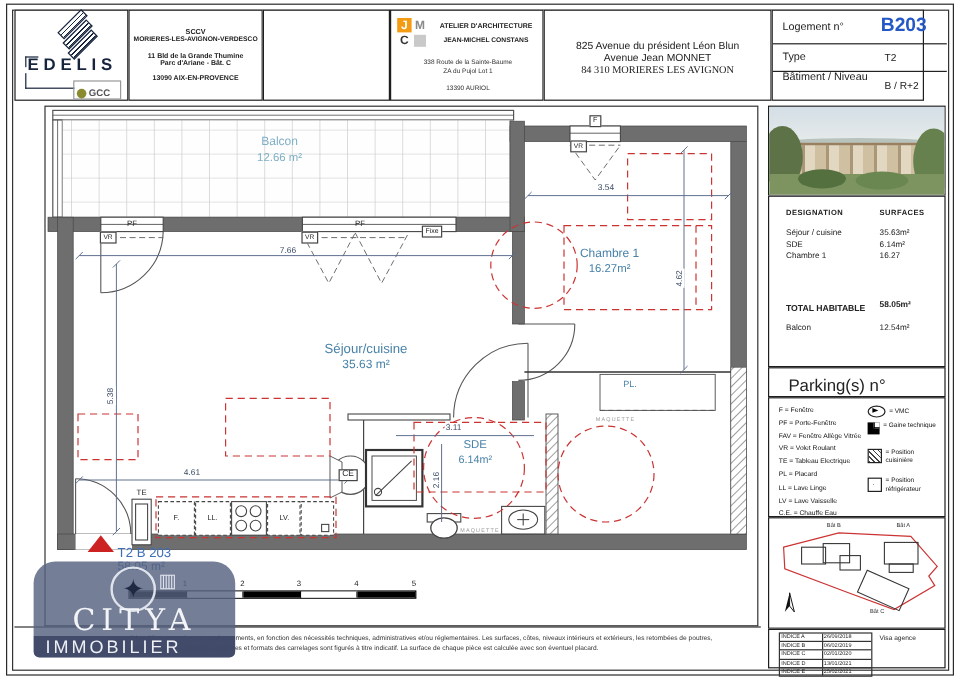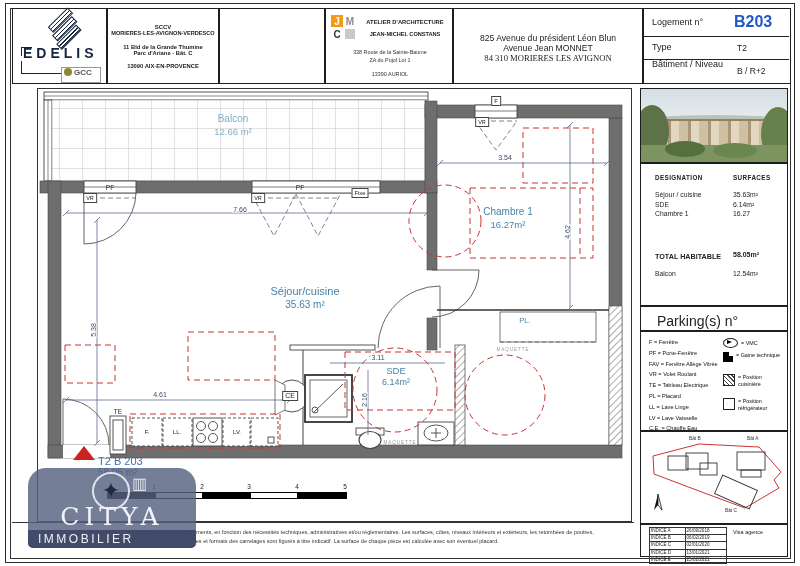--- a/index.html
+++ b/index.html
@@ -31,21 +31,21 @@
 
 <div class="box ctr" style="left:12px;top:8px;width:95px;height:76px;">
   <div class="abs" style="left:34px;top:6px;width:34px;height:26px;transform:rotate(-45deg);">
     <div style="width:26px;height:6px;border:1px solid #16243d;background:repeating-linear-gradient(0deg,#16243d 0 1px,#fff 1px 3px);margin:1px 0 0 6px;"></div>
     <div style="width:26px;height:6px;border:1px solid #16243d;background:repeating-linear-gradient(0deg,#16243d 0 1px,#fff 1px 3px);margin:1px 0 0 3px;"></div>
     <div style="width:26px;height:6px;border:1px solid #16243d;background:repeating-linear-gradient(0deg,#16243d 0 1px,#fff 1px 3px);margin:1px 0 0 0;"></div>
   </div>
   <div class="abs" style="left:8px;top:38px;width:10px;height:8px;border-left:1.4px solid #16243d;border-top:1.4px solid #16243d;"></div>
   <div class="abs" style="left:10px;top:36px;font-weight:bold;font-size:14px;letter-spacing:4px;color:#16243d;">EDELIS</div>
   <div class="abs" style="left:8px;top:52px;width:40px;height:12px;border-left:1px solid #16243d;border-bottom:1px solid #16243d;"></div>
-  <div class="abs" style="left:48px;top:58px;width:38px;height:14px;border:0.8px solid #999;display:flex;align-items:flex-start;">
+  <div class="abs" style="left:48px;top:58px;width:38px;height:14px;border:0.8px solid #999;display:flex;align-items:flex-end;">
     <span style="width:8px;height:8px;border-radius:50%;background:#8a8a2f;margin:0 2px 0 2px;display:inline-block;"></span>
     <span style="font-size:8px;color:#555;font-weight:bold;">GCC</span>
   </div>
 </div>
 
 <div class="box ctr" style="left:107px;top:8px;width:112px;height:76px;padding:2px;">
   <div style="font-size:6px;font-weight:bold;">SCCV</div>
   <div style="font-size:5.6px;font-weight:bold;">MORIERES-LES-AVIGNON-VERDESCO</div>
   <div style="height:8px;"></div>
   <div style="font-size:5.8px;font-weight:bold;">11 Bld de la Grande Thumine</div>
@@ -69,21 +69,21 @@
   <div class="abs" style="left:0;top:48px;width:128px;text-align:center;font-size:5.4px;color:#333;">ZA du Pujol Lot 1</div>
   <div class="abs" style="left:0;top:62px;width:128px;text-align:center;font-size:5.4px;color:#333;">13390 AURIOL</div>
 </div>
 
 <div class="box ctr" style="left:453px;top:8px;width:190px;height:76px;">
   <div style="font-size:8.6px;margin-top:3px;">825 Avenue du président Léon Blun</div>
   <div style="font-size:8.6px;">Avenue Jean MONNET</div>
   <div style="font-size:8.6px;font-family:Liberation Serif, serif;">84 310 MORIERES LES AVIGNON</div>
 </div>
 
-<div class="box" style="left:643px;top:8px;width:148px;height:76px;text-align:center;">
+<div class="box" style="left:643px;top:8px;width:127px;height:76px;text-align:center;">
   <div class="abs" style="left:0;top:0;width:145px;height:27px;border-bottom:1px solid #222;">
     <span class="abs" style="left:8px;top:8px;font-size:9px;">Logement n°</span>
     <span class="abs" style="left:90px;top:4px;font-size:16px;font-weight:bold;color:#2458c8;">B203</span>
   </div>
   <div class="abs" style="left:0;top:27px;width:145px;height:23px;border-bottom:1px solid #222;">
     <span class="abs" style="left:8px;top:6px;font-size:9px;">Type</span>
     <span class="abs" style="left:93px;top:7px;font-size:8.5px;">T2</span>
   </div>
   <div class="abs" style="left:0;top:50px;width:145px;height:24px;">
     <span class="abs" style="left:8px;top:0;font-size:9px;">Bâtiment / Niveau</span>
@@ -407,16 +407,16 @@
   <div class="abs" style="left:78px;top:5px;width:540px;font-size:5.5px;color:#333;line-height:8.5px;">susceptibles d'être apportées aux aménagements, en fonction des nécessités techniques, administratives et/ou réglementaires. Les surfaces, côtes, niveaux intérieurs et extérieurs, les retombées de poutres,</div>
   <div class="abs" style="left:78px;top:14px;width:540px;font-size:5.5px;color:#333;line-height:8.5px;">faux plafonds, gaines, équipements sanitaires et formats des carrelages sont figurés à titre indicatif. La surface de chaque pièce est calculée avec son éventuel placard.</div>
 </div>
 
 <div class="abs" style="left:28px;top:468px;width:168px;height:80px;background:rgba(86,97,128,0.82);border-radius:18px 18px 5px 5px;overflow:hidden;">
   <div class="abs" style="left:64px;top:4px;width:34px;height:34px;border:2px solid rgba(235,238,245,0.9);border-radius:50%;display:flex;align-items:center;justify-content:center;">
     <span style="font-size:22px;color:#1f2940;">✦</span>
   </div>
   <div class="abs" style="left:104px;top:6px;font-size:16px;color:rgba(235,238,245,0.9);letter-spacing:2px;">▥</div>
   <div class="abs" style="left:0;top:34px;width:168px;text-align:center;font-family:'DejaVu Serif',serif;font-size:25px;color:#f2f4f8;letter-spacing:5px;">CITYA</div>
-  <div class="abs" style="left:0;top:62px;width:168px;height:18px;background:rgba(62,72,102,0.92);color:#eef0f5;font-size:12px;letter-spacing:2.5px;display:flex;align-items:center;padding-left:10px;box-sizing:border-box;">IMMOBILIER</div>
+  <div class="abs" style="left:0;top:62px;width:168px;height:18px;background:rgba(62,72,102,0.92);color:#eef0f5;font-size:15px;letter-spacing:2.5px;display:flex;align-items:center;padding-left:10px;box-sizing:border-box;">IMMOBILIER</div>
 </div>
 
 </div>
 
 </body></html>

